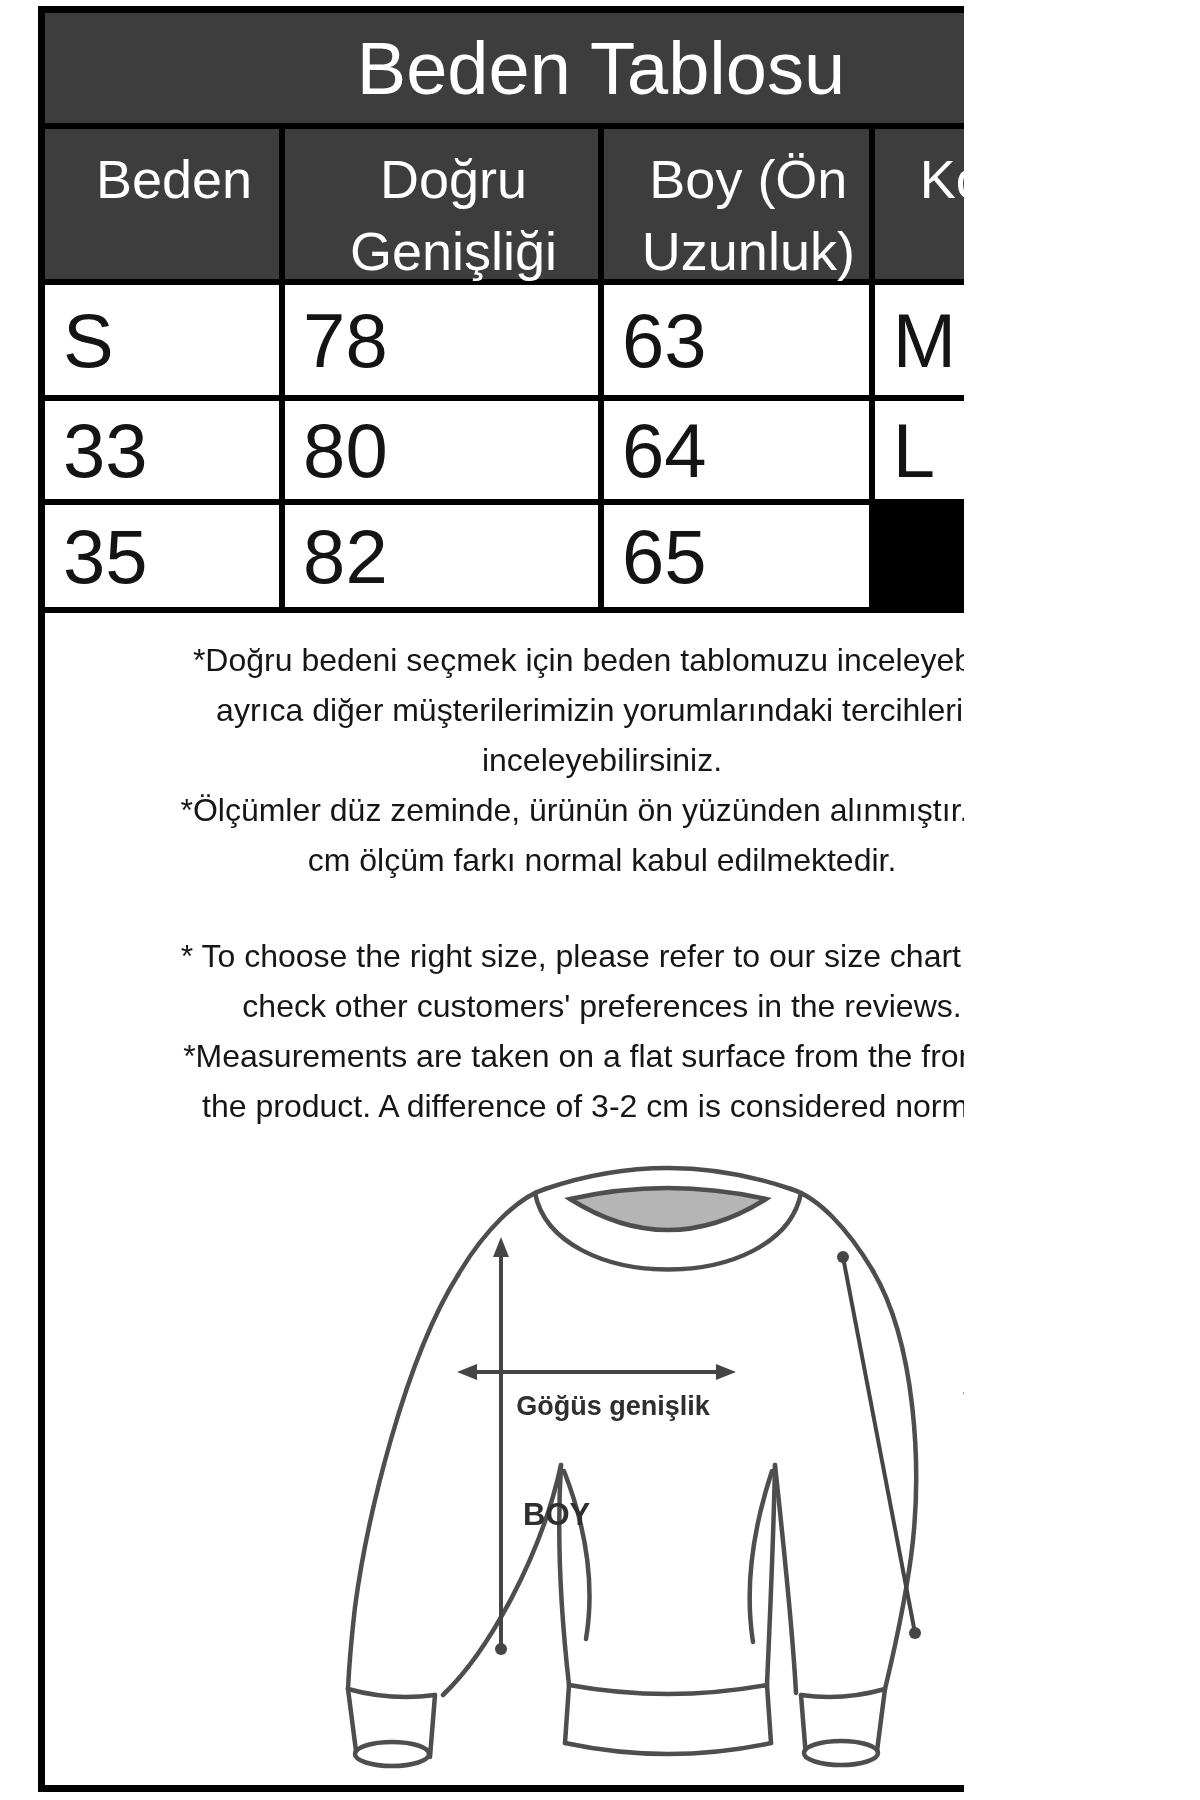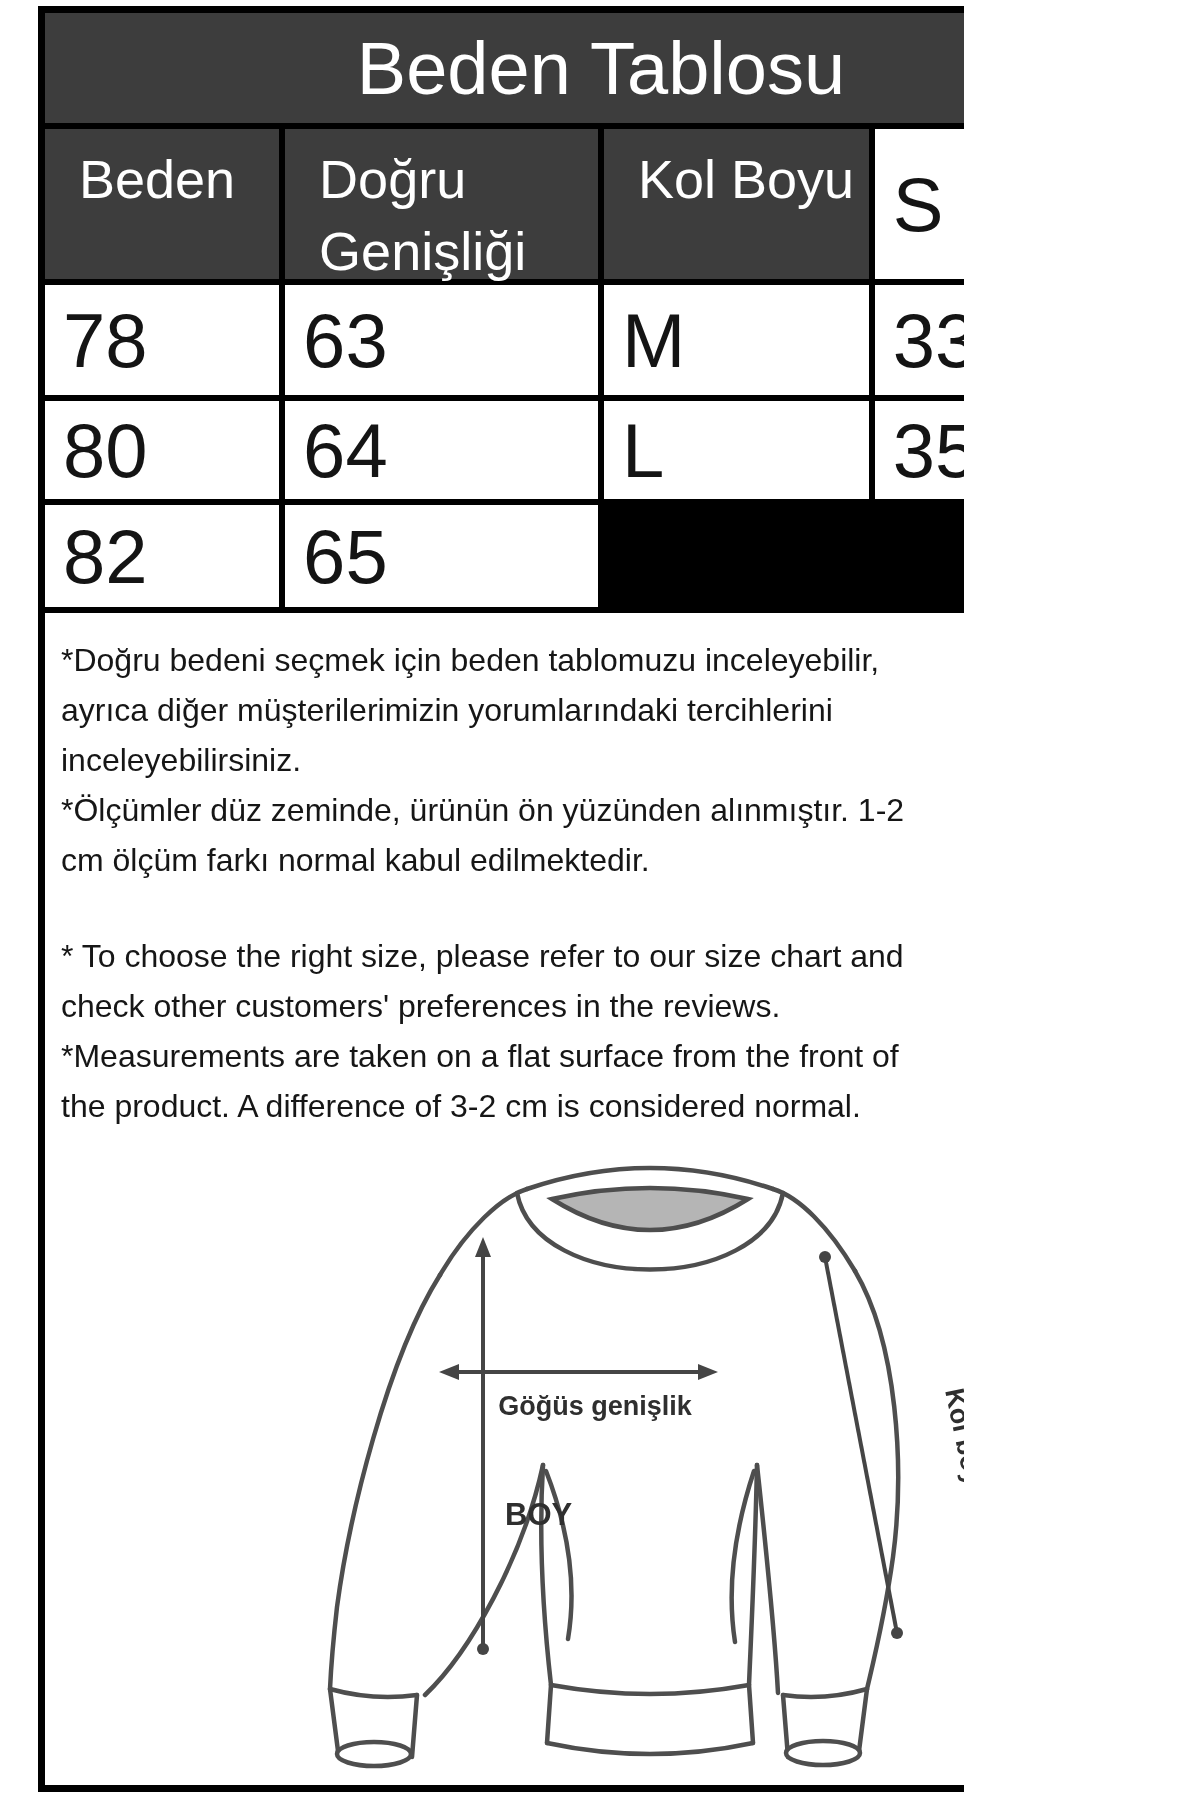--- a/index.html
+++ b/index.html
@@ -1,18 +1,18 @@
 <!DOCTYPE html>
 <html><head>
 <meta charset="utf-8">
 <style>
   html,body{margin:0;padding:0;background:#ffffff;}
   .sheet{
     position:relative;width:964px;height:1800px;background:#ffffff;
-    font-family:"Liberation Sans","DejaVu Sans",sans-serif;overflow:hidden;
+    font-family:"Liberation Sans","DejaVu Sans",sans-serif;overflow:hidden;text-align:center;
   }
   .frame{
     position:absolute;left:38px;top:6px;width:1126px;height:1786px;
     box-sizing:border-box;border:7px solid #000;background:#fff;
   }
   
   .size-table{
     display:grid;
     grid-template-columns:21.4fr 28.6fr 24.2fr 25.8fr;
     grid-template-rows:110px 150px 110px 98px 102px;
@@ -31,37 +31,38 @@
   .td{
     background:#fff;color:#141414;font-size:76px;
     display:flex;align-items:center;padding-left:18px;
   }
   
   .notes{padding:22px 14px 0 16px;color:#161616;}
   .note{white-space:pre-line;font-size:32px;line-height:50px;margin:0;}
   .note-en{margin-top:46px;}
   .brand{margin-top:56px;font-size:36px;line-height:44px;}
   
-  .diagram{position:absolute;left:260px;top:1124px;width:724px;height:655px;}
+  .diagram{position:absolute;left:278px;top:1124px;width:724px;height:655px;}
   .diagram svg text{
     font-family:"Liberation Sans","DejaVu Sans",sans-serif;
     font-weight:bold;fill:#2f2f2f;
   }
 </style>
 </head>
 <body>
 
 <div class="sheet">
   <div class="frame">
 
     <div class="size-table">
       <div class="cell title-cell">Beden Tablosu</div>
 
       <div class="cell th">Beden</div>
       <div class="cell th">Doğru Genişliği</div>
+      <div class="cell th">Boy (Ön Uzunluk)</div>
       <div class="cell th">Kol Boyu</div>
 
       <div class="cell td">S</div>
       <div class="cell td">78</div>
       <div class="cell td">63</div>
 
       <div class="cell td">M</div>
       <div class="cell td">33</div>
       <div class="cell td">80</div>
       <div class="cell td">64</div>

